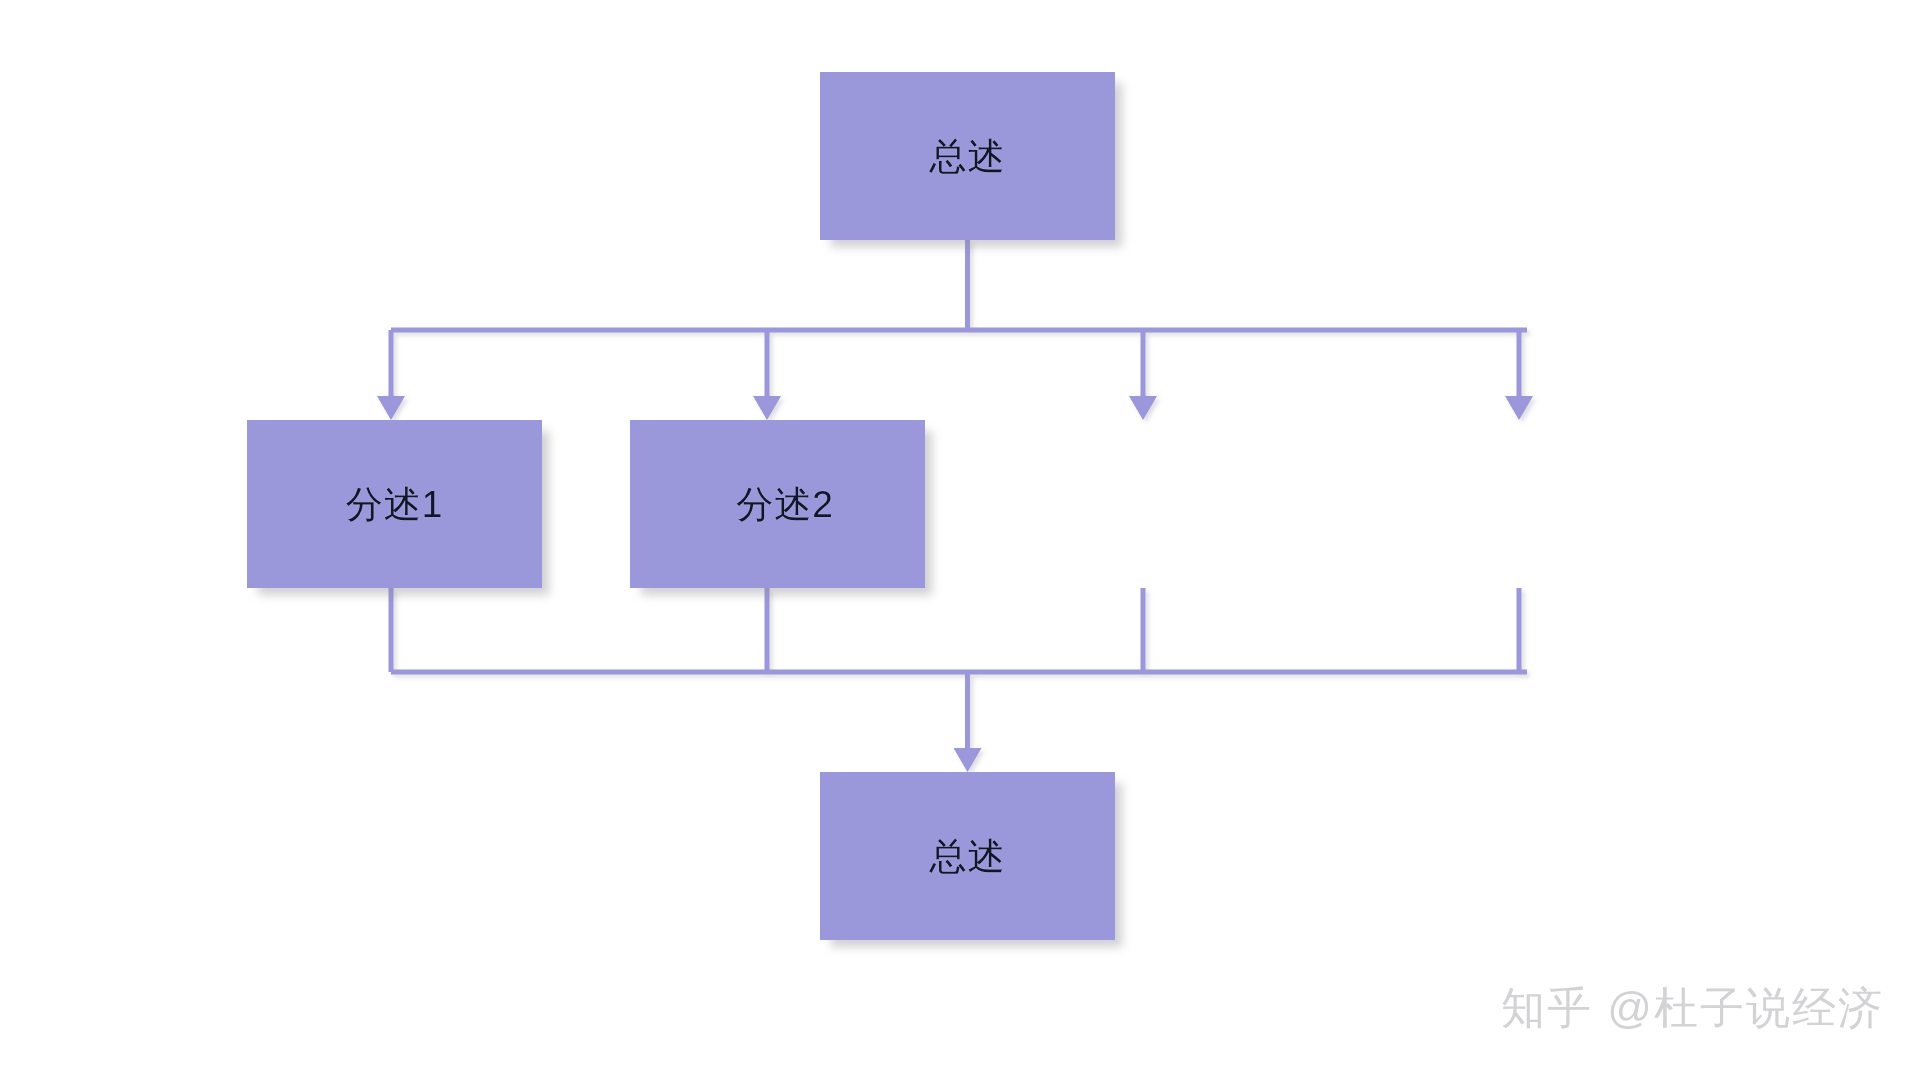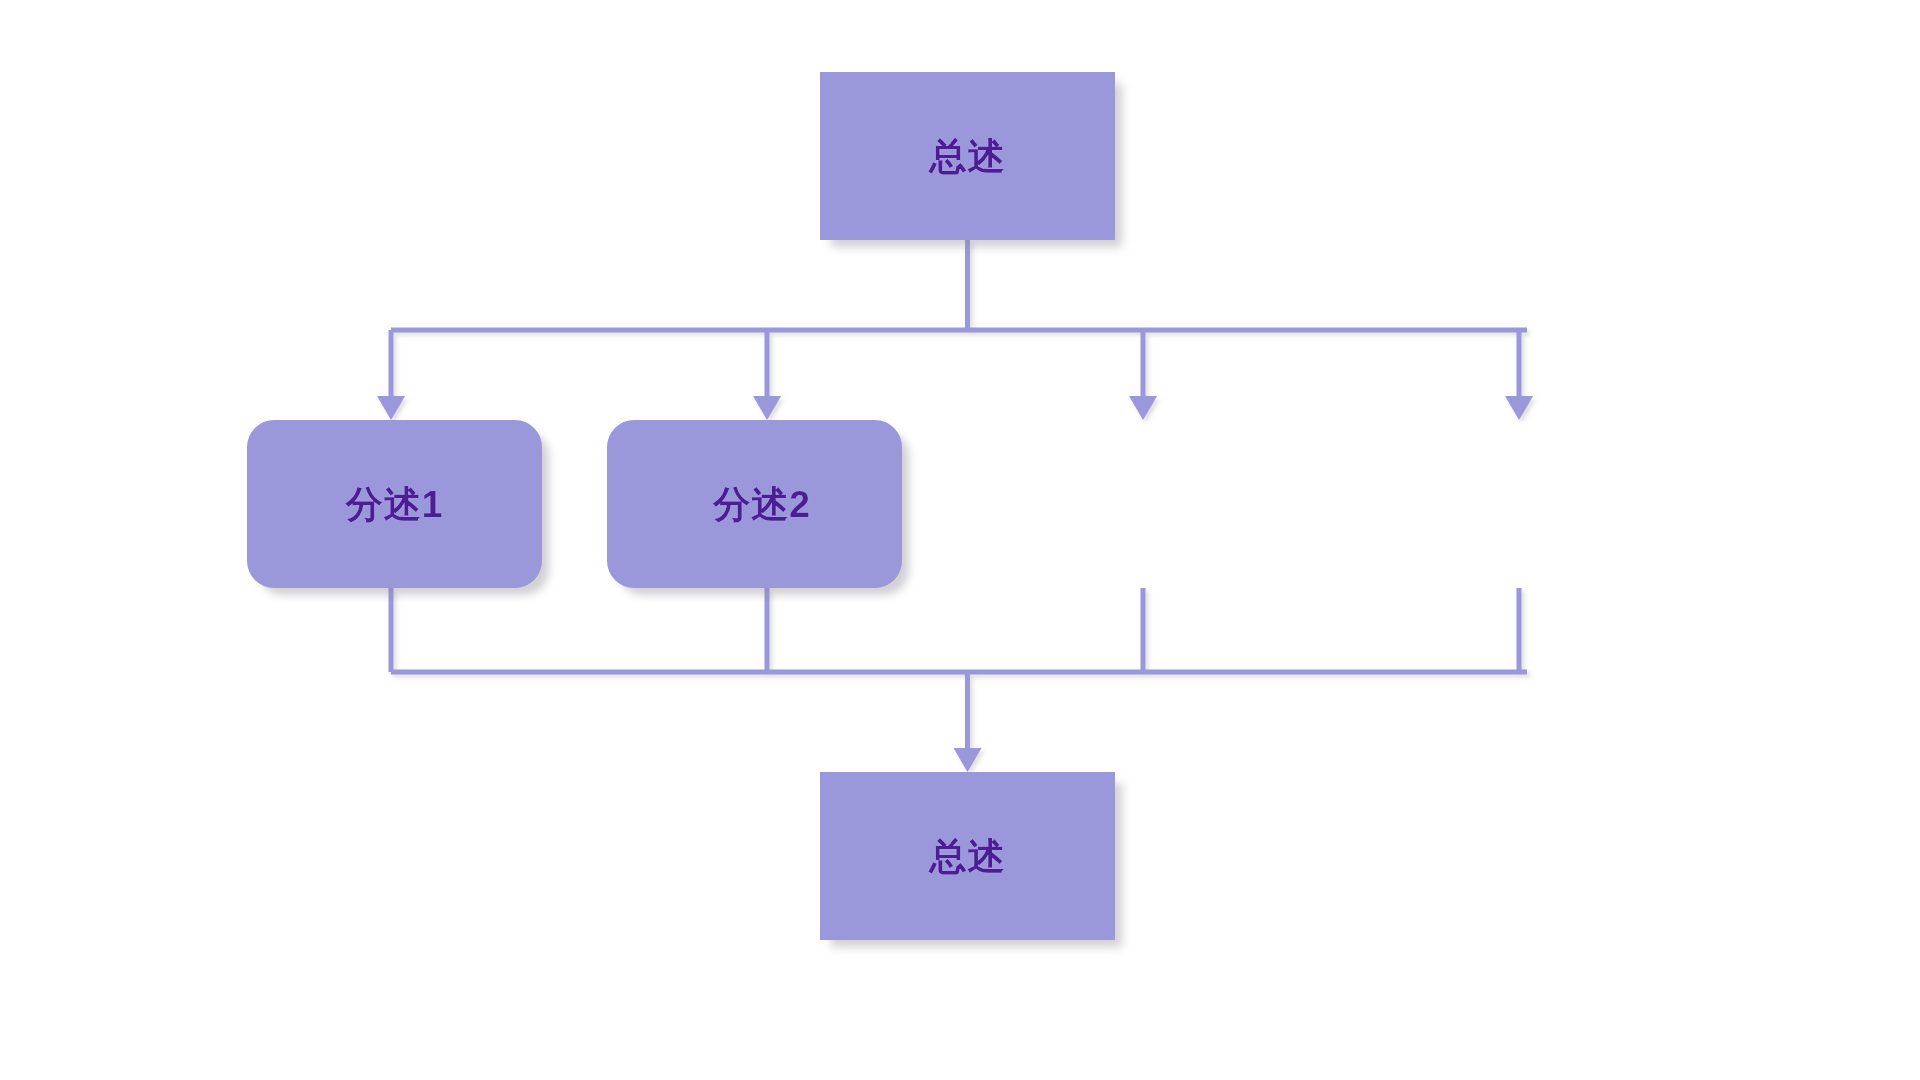--- a/index.html
+++ b/index.html
@@ -39,46 +39,45 @@
     position: absolute;
     z-index: 3;
     box-sizing: border-box;
     display: flex;
     align-items: center;
     justify-content: center;
     background: #9a97db;
     box-shadow: 9px 9px 9px -2px rgba(140,140,150,0.40);
   }
   .node-label {
-    color: #4c1d95;
-    font-weight: bold;
+    color: #0f172a;
+    font-weight: normal;
     font-size: 37px;
     letter-spacing: 1px;
     line-height: 1;
     white-space: nowrap;
     text-shadow: 0 0 1px rgba(255,255,255,0.55);
   }
 
   
   #node-top {
     left: 820px;
     top: 72px;
     width: 295px;
     height: 168px;
   }
 
   
   .node-branch {
     top: 420px;
     width: 295px;
     height: 168px;
-    border-radius: 27px;
   }
   #node-branch-1 { left: 247px; }
-  #node-branch-2 { left: 607px; padding-left: 15px; }
+  #node-branch-2 { left: 630px; padding-left: 15px; }
   #node-branch-3 { left: 999px; }
   #node-branch-4 { left: 1375px; }
 
   
   #node-bottom {
     left: 820px;
     top: 772px;
     width: 295px;
     height: 168px;
   }
@@ -150,14 +149,15 @@
   <div class="node node-branch" id="node-branch-2">
     <span class="node-label">分述2</span>
   </div>
 
 
 
   <div class="node" id="node-bottom">
     <span class="node-label">总述</span>
   </div>
 
+  <div id="watermark">知乎 @杜子说经济</div>
 
 </div>
 
 </body></html>

